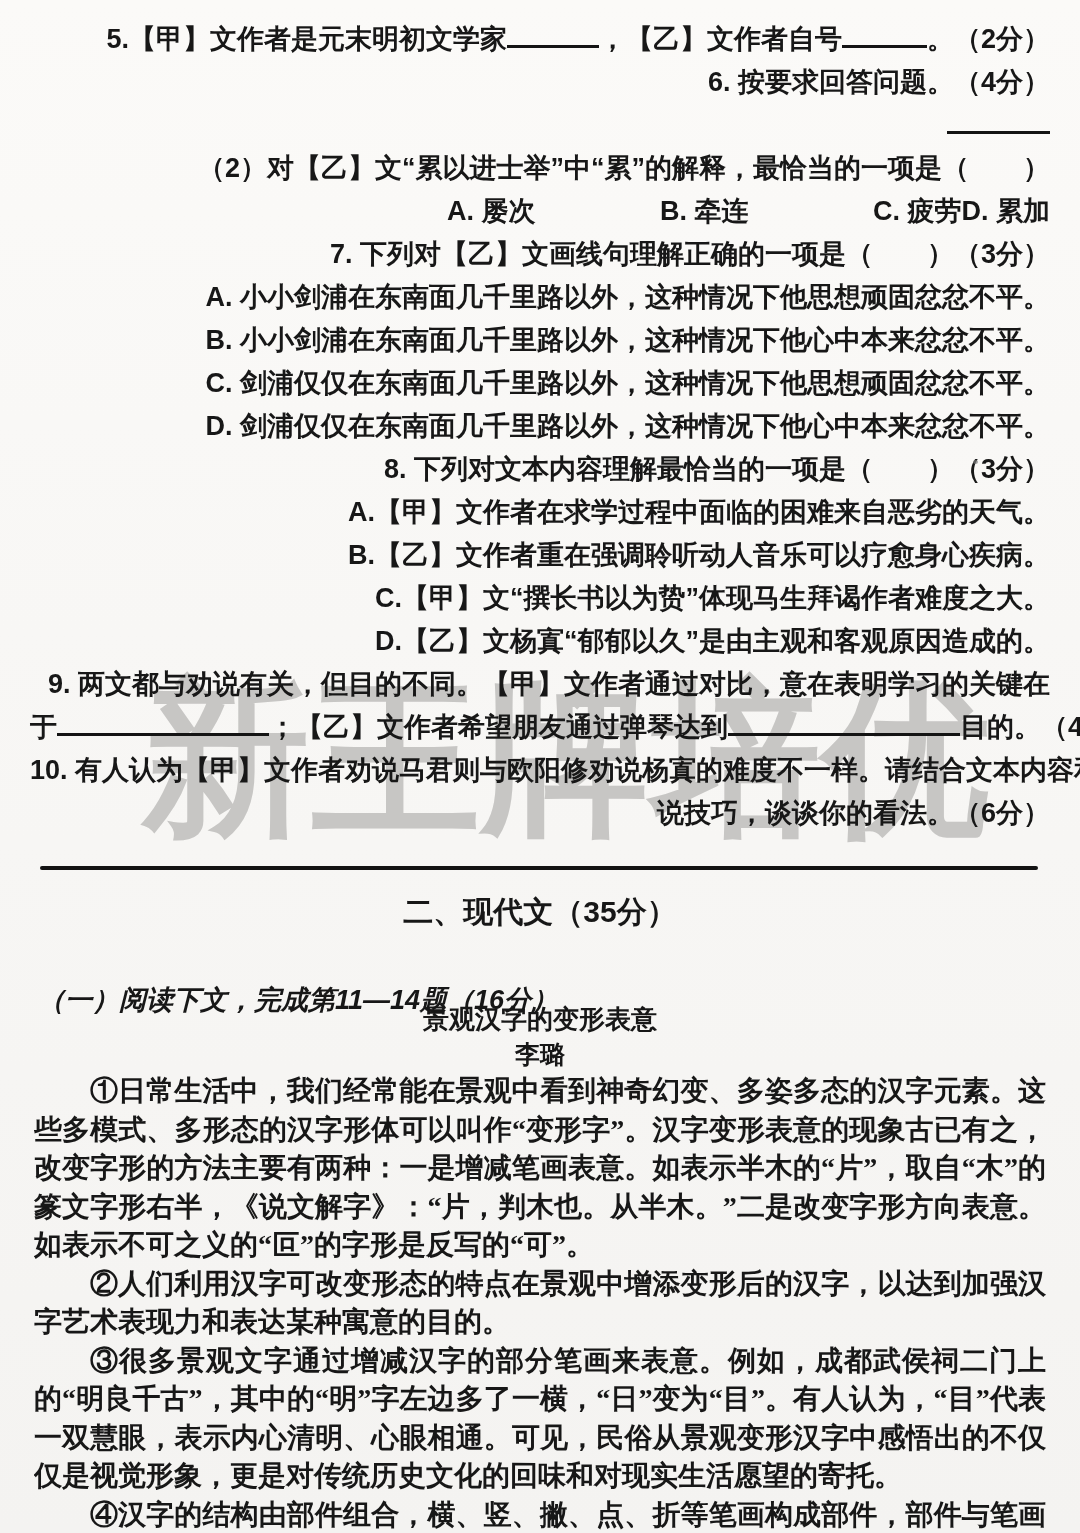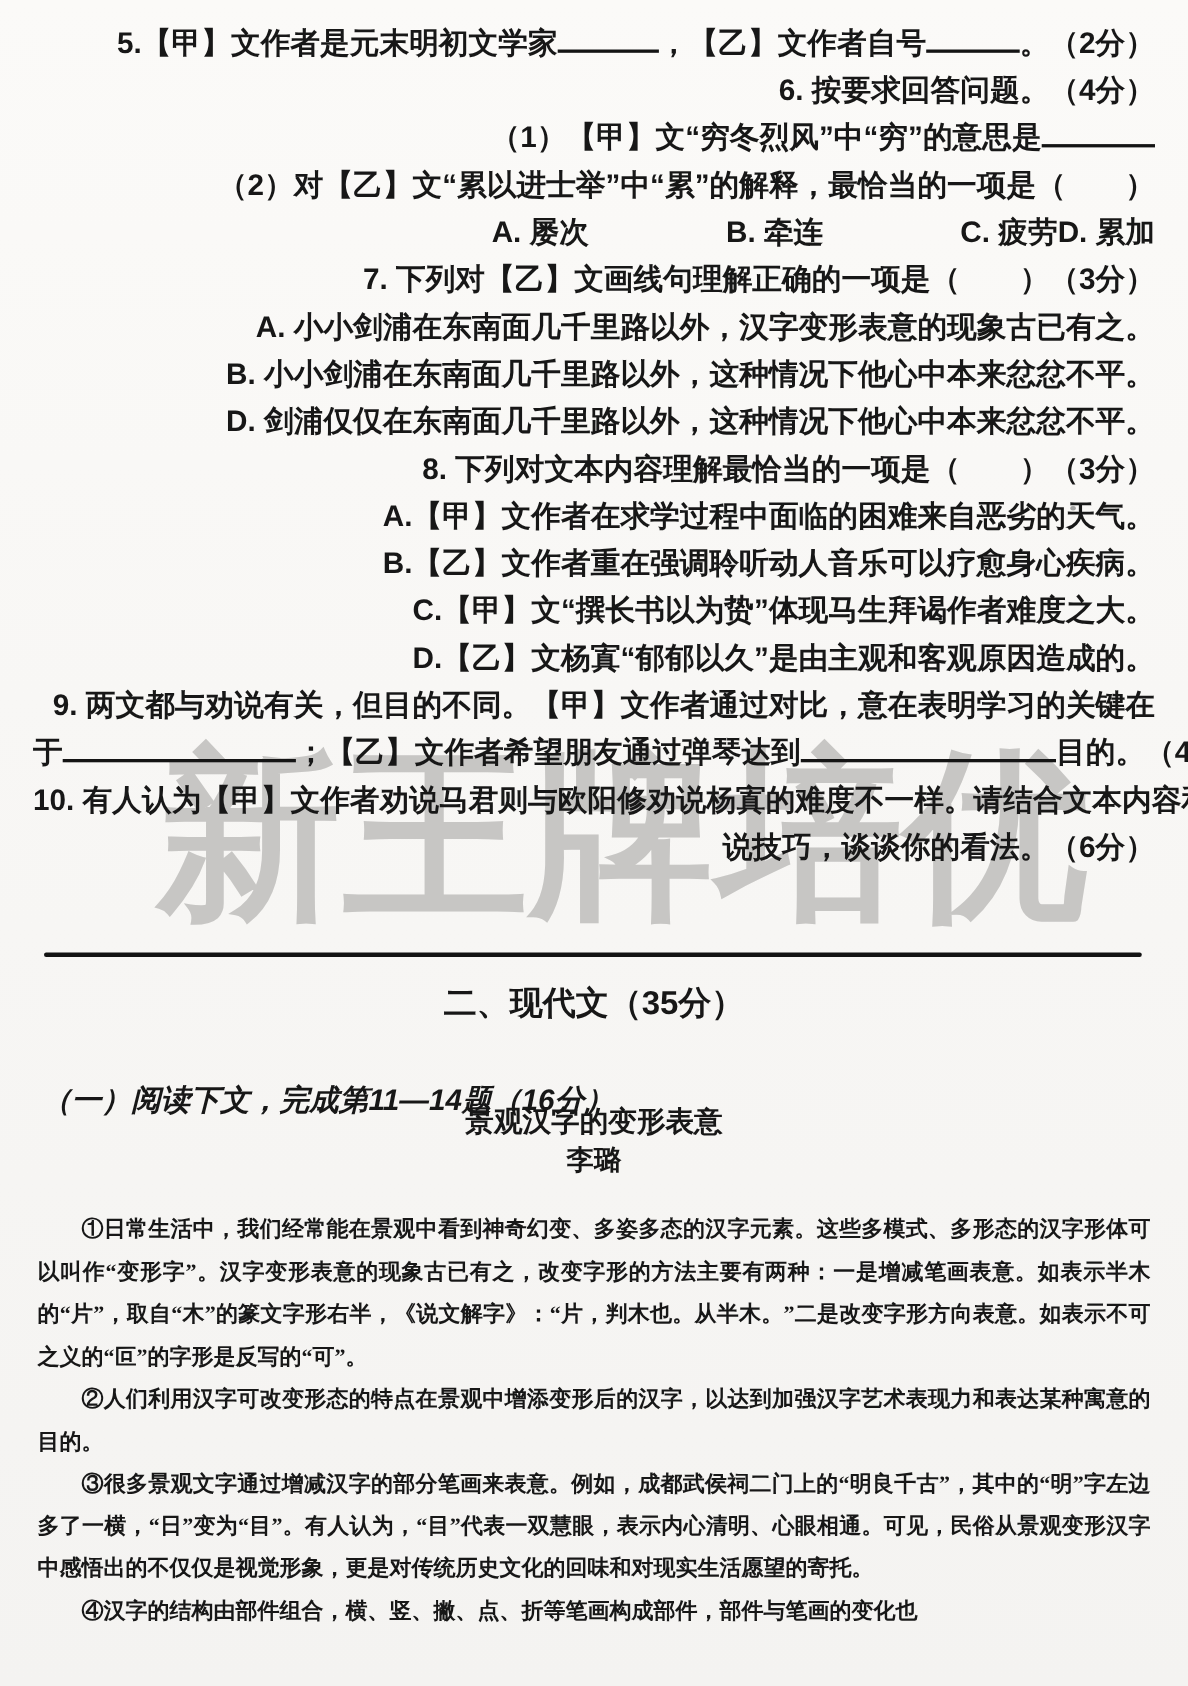--- a/index.html
+++ b/index.html
@@ -84,24 +84,23 @@
     top:1038px;left:0;width:100%;
     text-align:center;
     font-size:25px;font-weight:700;
     font-family:"Liberation Serif",serif;
   }
   .passage{
     position:absolute;z-index:2;
     top:1072px;left:34px;right:34px;bottom:0;
     overflow:hidden;
     font-family:"Liberation Serif",serif;
-    font-size:20px;line-height:38.5px;
+    font-size:28px;line-height:38.5px;
     font-weight:600;
     text-align:justify;
-    margin-top:27px;
   }
   .passage p{margin:0;text-indent:2em;}
   .speck{
     position:absolute;z-index:2;
     left:973px;top:460px;width:5px;height:4px;
     background:#7a7a7a;border-radius:50%;opacity:.7;
   }
 </style>
 </head>
 <body>
@@ -109,29 +108,30 @@
 <div class="page">
 
   <div class="watermark">新王牌培优</div>
 
   <div class="content">
 
     <div class="qline"><span>5.【甲】文作者是元末明初文学家</span><span class="blank b92"></span><span>，【乙】文作者自号</span><span class="blank b85"></span><span>。（2分）</span></div>
 
     <div class="qline">6. 按要求回答问题。（4分）</div>
 
-    <div class="qline sub-indent"><span>（1）【甲】文“穷冬烈风”中“穷”的意思是</span><span class="blank b103"></span></div>
+    <div class="qline sub-indent"><span class="blank b103"></span></div>
 
     <div class="qline sub-indent">（2）对【乙】文“累以进士举”中“累”的解释，最恰当的一项是（　　）</div>
 
     <div class="qline optrow"><span class="optcell">A. 屡次</span><span class="optcell">B. 牵连</span><span class="optcell">C. 疲劳</span><span>D. 累加</span></div>
 
     <div class="qline">7. 下列对【乙】文画线句理解正确的一项是（　　）（3分）</div>
-    <div class="qline opt-indent">A. 小小剑浦在东南面几千里路以外，汉字变形表意的现象古已有之。</div>
+    <div class="qline opt-indent">A. 小小剑浦在东南面几千里路以外，这种情况下他思想顽固忿忿不平。</div>
     <div class="qline opt-indent">B. 小小剑浦在东南面几千里路以外，这种情况下他心中本来忿忿不平。</div>
+    <div class="qline opt-indent">C. 剑浦仅仅在东南面几千里路以外，这种情况下他思想顽固忿忿不平。</div>
     <div class="qline opt-indent">D. 剑浦仅仅在东南面几千里路以外，这种情况下他心中本来忿忿不平。</div>
 
     <div class="qline">8. 下列对文本内容理解最恰当的一项是（　　）（3分）</div>
     <div class="qline opt-indent">A.【甲】文作者在求学过程中面临的困难来自恶劣的天气。</div>
     <div class="qline opt-indent">B.【乙】文作者重在强调聆听动人音乐可以疗愈身心疾病。</div>
     <div class="qline opt-indent">C.【甲】文“撰长书以为贽”体现马生拜谒作者难度之大。</div>
     <div class="qline opt-indent">D.【乙】文杨寘“郁郁以久”是由主观和客观原因造成的。</div>
 
     <div class="qline">9. 两文都与劝说有关，但目的不同。【甲】文作者通过对比，意在表明学习的关键在</div>
     <div class="qline"><span>于</span><span class="blank b212"></span><span>；【乙】文作者希望朋友通过弹琴达到</span><span class="blank b232"></span><span>目的。（4分）</span></div>

